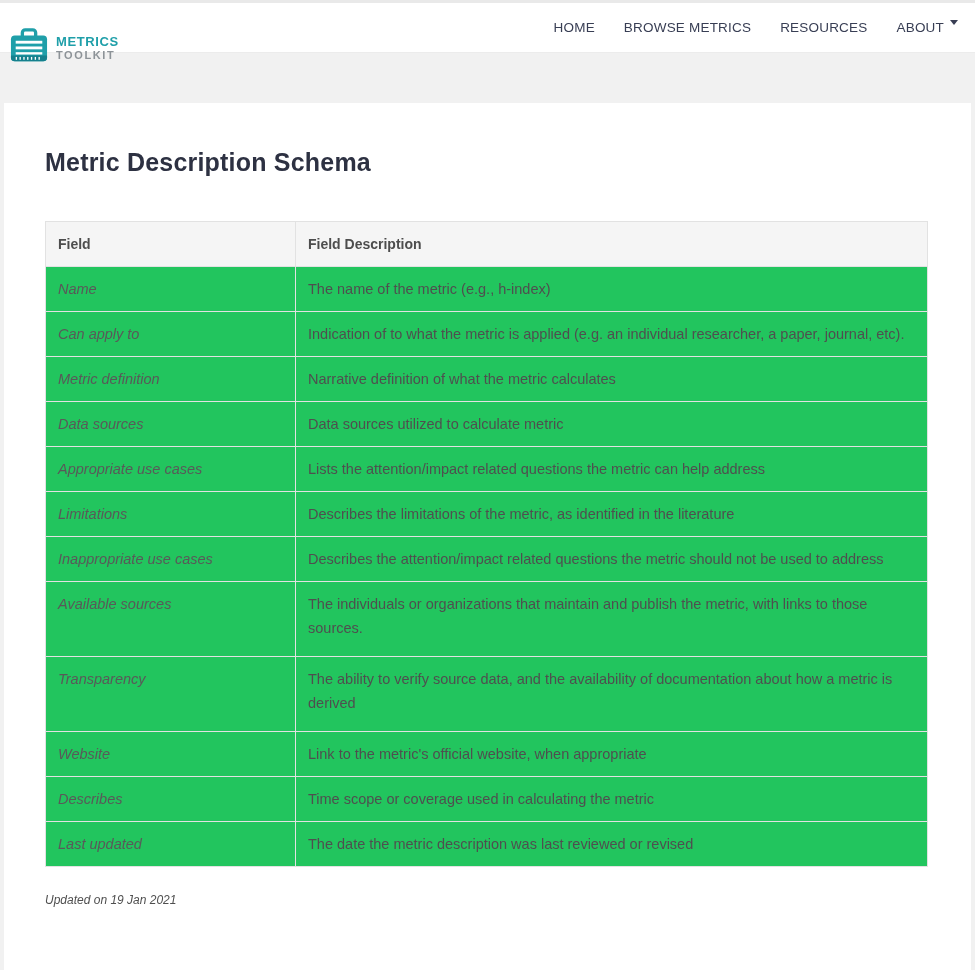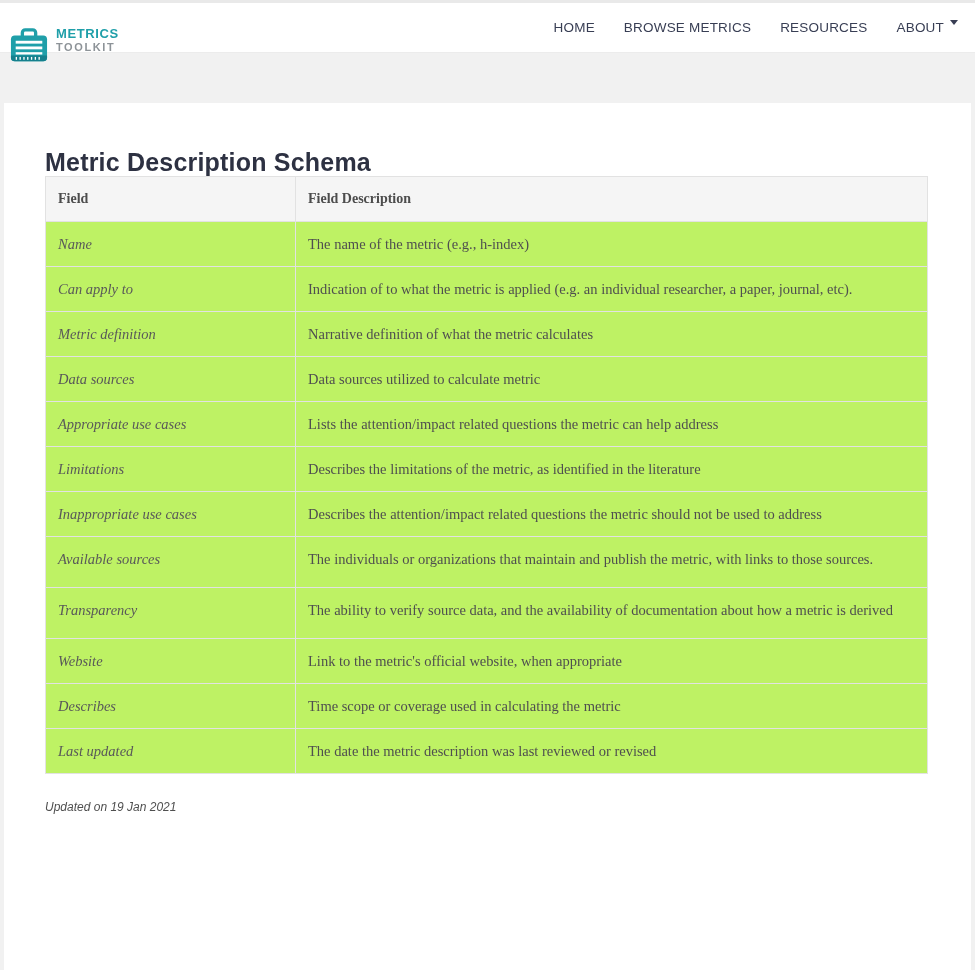--- a/index.html
+++ b/index.html
@@ -18,20 +18,21 @@
     background: #ffffff;
     height: 50px;
     display: flex;
     align-items: center;
     justify-content: space-between;
     padding: 0 17px 0 8px;
     border-bottom: 1px solid #ececec;
   }
   .logo {
     display: flex;
+    align-items: center;
     cursor: pointer;
     text-decoration: none;
     margin-top: 41px;
   }
   .logo-text { margin-left: 6px; line-height: 1; }
   .logo-line1 {
     display: block;
     color: #1f9fa9;
     font-weight: bold;
     font-size: 13px;
@@ -78,33 +79,33 @@
   }
   .page-title {
     color: #2d3142;
     font-size: 25px;
     font-weight: bold;
     line-height: 27px;
     letter-spacing: 0.2px;
   }
   
   table.schema {
+    margin-top: 45px;
     width: 100%;
     border-collapse: collapse;
     table-layout: fixed;
-    font-family: Liberation Serif, serif;
   }
   table.schema th, table.schema td {
     border: 1px solid #e2e2e2;
     text-align: left;
     vertical-align: top;
     padding: 10px 12px;
     font-size: 14.5px;
     line-height: 24px;
-    background: #bef264;
+    background: #22c55e;
   }
   table.schema th {
     background: #f5f5f5;
     font-size: 14px;
     font-weight: bold;
     color: #4d4d4d;
     padding: 11px 12px;
     line-height: 22px;
   }
   col.field-col { width: 250px; }

